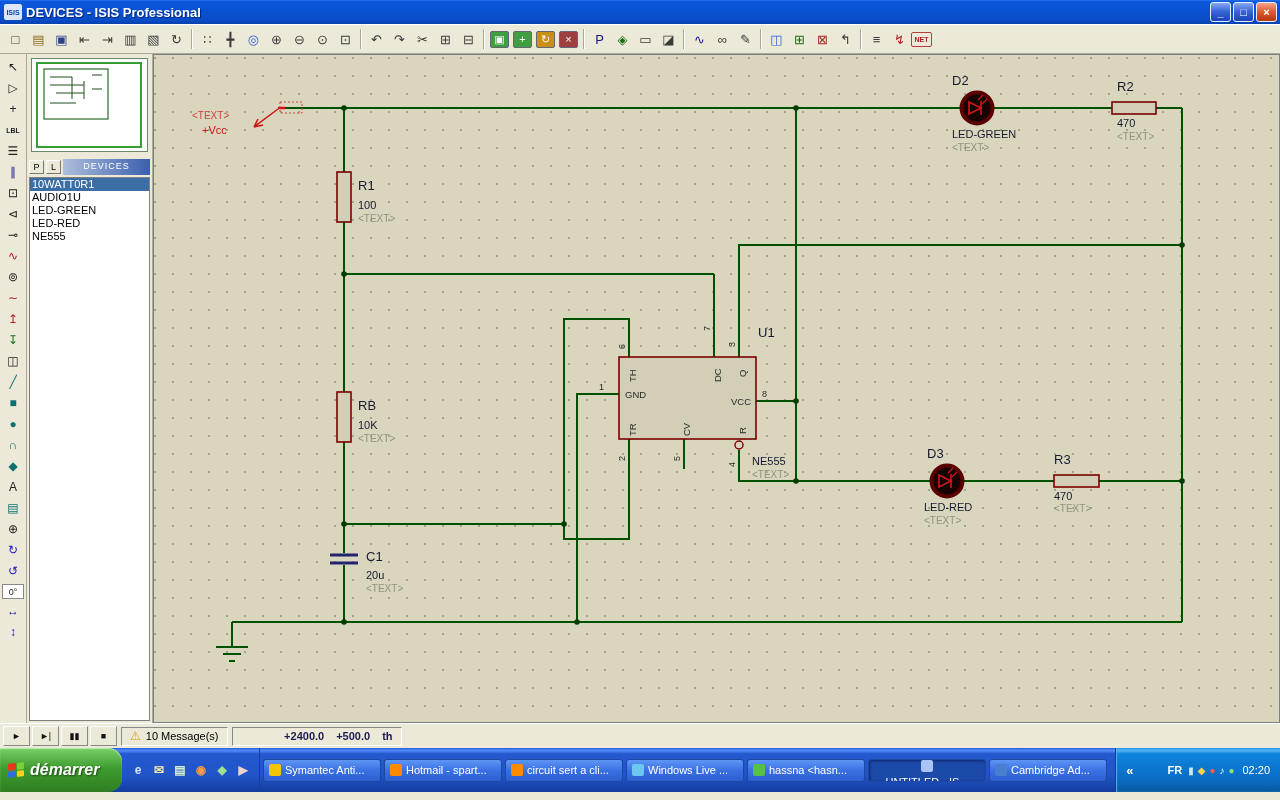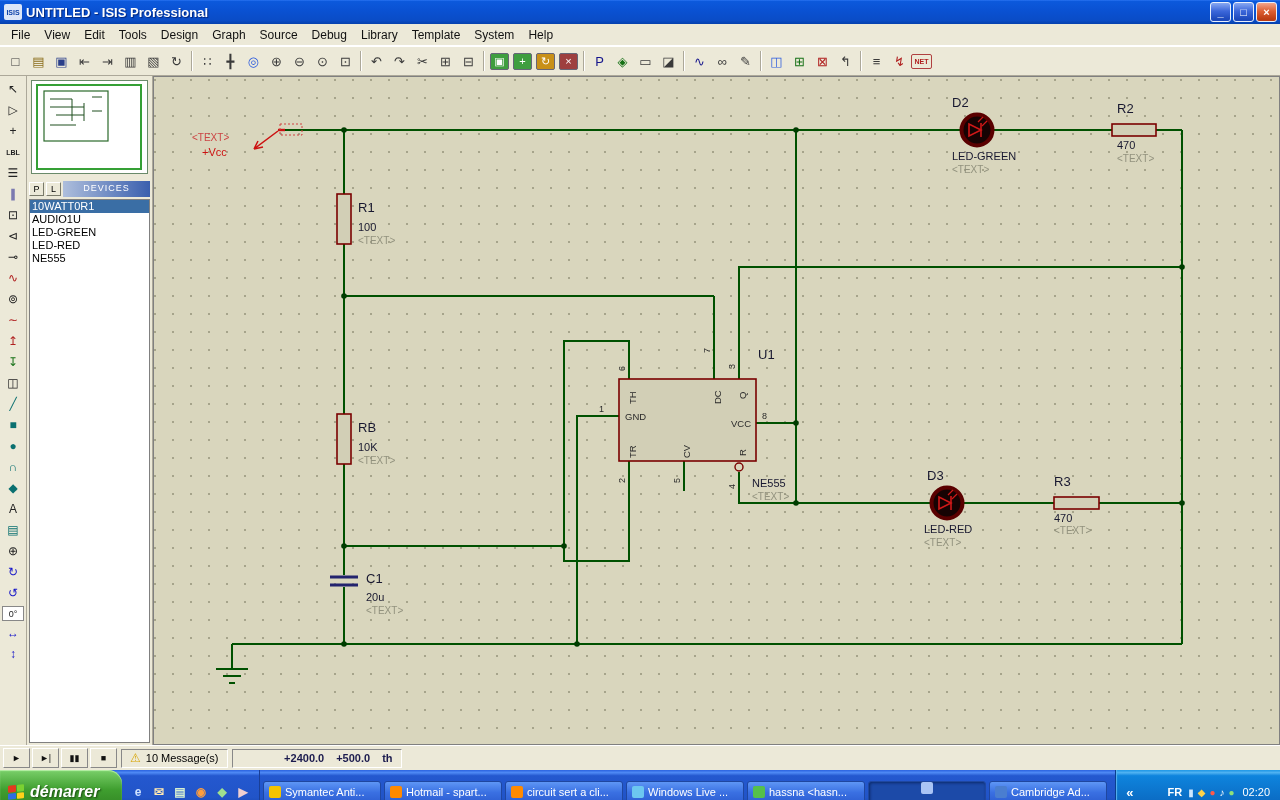--- a/index.html
+++ b/index.html
@@ -114,40 +114,26 @@
   .tray-ic { font-size:10px; }
   .clock { margin-left:2px; }
 </style>
 </head>
 <body>
 
 <div class="screen">
 
   <div class="titlebar">
     <div class="app-icon">ISIS</div>
-    <div class="title-text">UNTITLED - ISIS Professional</div>
+    <div class="title-text">DEVICES - ISIS Professional</div>
     <div class="win-btn">_</div>
     <div class="win-btn">□</div>
     <div class="win-btn close">×</div>
   </div>
 
-  <div class="menubar">
-      <div class="menu-item">File</div>
-      <div class="menu-item">View</div>
-      <div class="menu-item">Edit</div>
-      <div class="menu-item">Tools</div>
-      <div class="menu-item">Design</div>
-      <div class="menu-item">Graph</div>
-      <div class="menu-item">Source</div>
-      <div class="menu-item">Debug</div>
-      <div class="menu-item">Library</div>
-      <div class="menu-item">Template</div>
-      <div class="menu-item">System</div>
-      <div class="menu-item">Help</div>
-    </div>
 
   <div class="toolbar">
       <div class="tb-btn">□</div>
       <div class="tb-btn" style="color: rgb(138, 109, 26);">▤</div>
       <div class="tb-btn" style="color: rgb(42, 63, 138);">▣</div>
       <div class="tb-btn">⇤</div>
       <div class="tb-btn">⇥</div>
       <div class="tb-btn">▥</div>
       <div class="tb-btn">▧</div>
       <div class="tb-btn">↻</div>

